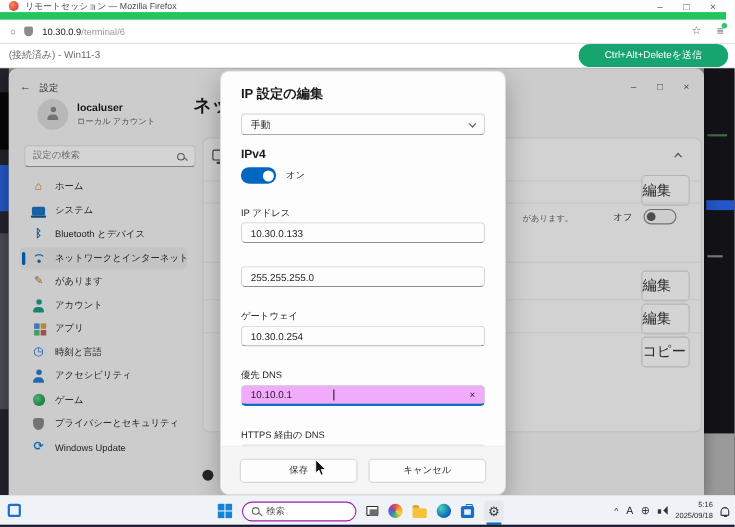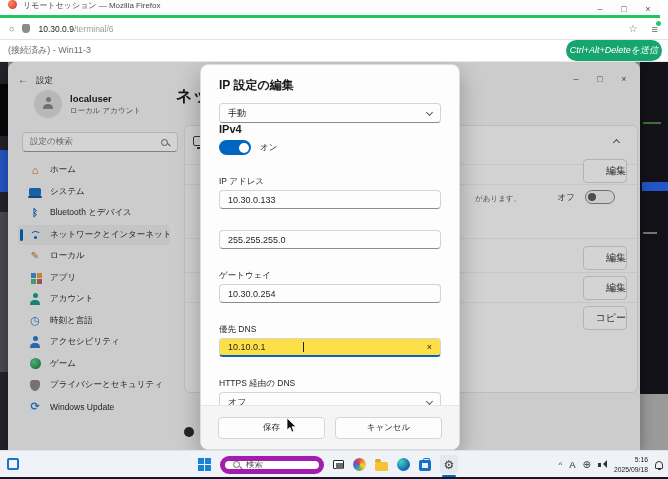--- a/index.html
+++ b/index.html
@@ -1,39 +1,39 @@
 <!DOCTYPE html>
 <html><head>
 <meta charset="utf-8">
 <style>
   * { margin:0; padding:0; box-sizing:border-box; }
   html,body { width:668px; height:479px; }
   body { font-family:"Liberation Sans","DejaVu Sans",sans-serif; background:#fff; position:relative; overflow:hidden; }
   .abs { position:absolute; }
 
   
-  .ff-titlebar { position:absolute; left:0; top:0; width:660px; height:18px; background:#fdfdfd; border-bottom:3px solid #22c55e; display:flex; }
+  .ff-titlebar { position:absolute; left:0; top:0; width:660px; height:18px; background:#fdfdfd; border-bottom:7px solid #22c55e; display:flex; align-items:center; }
   .favicon { width:9px; height:9px; border-radius:50%; background:radial-gradient(circle at 35% 35%, #ff8b5c, #c22f2f); margin:0 6px 0 8px; }
   .ff-title { font-size:8px; color:#4a4a4a; }
   .winbtns { margin-left:auto; display:flex; }
   .winbtn { width:24px; height:17px; display:flex; align-items:center; justify-content:center; font-size:9px; color:#555; }
   .ff-toolbar { position:absolute; left:0; top:18px; width:668px; height:22px; background:#ffffff; border-bottom:1px solid #e2e2e2; display:flex; align-items:center; }
   .tb-ic { font-size:9px; color:#6d6d6d; margin-left:9px; }
   .shieldic { width:8px; height:9px; background:#8b8b8b; border-radius:2px 2px 45% 45%; margin-left:8px; }
   .urltext { font-size:8.5px; color:#222; margin-left:8px; }
   .urlpath { color:#9a9a9a; }
   .ff-right { margin-left:auto; display:flex; align-items:center; }
   .star { font-size:10px; color:#6d6d6d; margin-right:14px; }
   .hamb { font-size:11px; color:#5a5a5a; margin-right:10px; position:relative; }
   .hamb::after { content:""; position:absolute; right:-3px; top:-2px; width:5px; height:5px; border-radius:50%; background:#2ac76f; }
 
   
   .session { position:absolute; left:0; top:40px; width:668px; height:22px; background:#fff; border-bottom:1px solid #e8e8e8; display:flex; align-items:center; }
   .session-status { font-size:9px; color:#6b6b6b; margin-left:8px; }
-  .cad-btn { margin-left:auto; margin-right:6px; background:#17a56f; color:#fff; font-size:9px; padding:4px 4px; border-radius:11px; border:none;font-style:italic; }
+  .cad-btn { margin-left:auto; margin-right:6px; background:#17a56f; color:#fff; font-size:9px; padding:4px 24px; border-radius:11px; border:none; }
 
   
   .desktop { position:absolute; left:0; top:62px; width:668px; height:388px; background:#8b8b8b; overflow:hidden; }
   .strip-left { position:absolute; left:0; top:0; width:8px; height:388px; background:#23232b; }
   .strip-left .b1 { position:absolute; left:0; top:22px; width:8px; height:52px; background:#070707; }
   .strip-left .b2 { position:absolute; left:0; top:88px; width:8px; height:42px; background:#2456c4; }
   .strip-left .b3 { position:absolute; left:0; top:150px; width:8px; height:160px; background:#4a4a55; }
   .strip-right { position:absolute; right:0; top:0; width:28px; height:388px; background:#121218; }
   .strip-right .r1 { position:absolute; left:2px; top:120px; width:26px; height:9px; background:#2356c7; }
   .strip-right .r2 { position:absolute; left:3px; top:60px; width:18px; height:2px; background:#3f6f3f; }
@@ -81,61 +81,61 @@
 
   
   .page-title { position:absolute; left:168px; top:24px; font-size:16px; font-weight:bold; color:#1a1a1a; }
   .card { position:absolute; left:176px; top:63px; width:454px; height:268px; background:#fbfbfb; border:1px solid #e3e3e3; border-radius:6px; }
   .card-divider { position:absolute; left:0; width:100%; height:1px; background:#ececec; }
   .ethic { position:absolute; left:8px; top:10px; width:13px; height:10px; border:1.3px solid #444; border-radius:2px; }
   .ethic::after { content:""; position:absolute; left:3px; bottom:-4px; width:5px; height:2.5px; background:#444; }
   .chev { display:inline-block; width:5px; height:5px; border-right:1.3px solid #5a5a5a; border-bottom:1.3px solid #5a5a5a; }
   .chev.down { transform:rotate(45deg); }
   .chev.up { transform:rotate(-135deg); }
-  .card-btn { position:absolute; background:#fdfdfd; border:1px solid #d6d6d6; border-radius:4px; font-size:10px; color:#333; padding:4px 0; width:44px; text-align:right; }
+  .card-btn { position:absolute; background:#fdfdfd; border:1px solid #d6d6d6; border-radius:4px; font-size:13px; color:#333; padding:4px 0; width:44px; text-align:left; }
   .note-frag { position:absolute; font-size:7.5px; color:#5f5f5f; }
   .toggle-off { position:absolute; width:30px; height:14px; border:1px solid #858585; border-radius:8px; background:#f5f5f5; }
   .toggle-off::after { content:""; position:absolute; left:2px; top:2px; width:8px; height:8px; border-radius:50%; background:#5c5c5c; }
   .off-label { position:absolute; font-size:8.5px; color:#333; }
   .help-row { position:absolute; left:176px; top:364px; display:flex; align-items:center; }
   .helpic { width:10px; height:10px; border-radius:50%; background:#2d2d2d; margin-right:6px; }
   .help-label { font-size:8.5px; color:#3a5a8a; }
   .dim { position:absolute; inset:0; background:rgba(0,0,0,0.16); border-radius:8px 8px 0 0; }
 
   
   .dialog { position:absolute; left:200px; top:2px; width:260px; height:386px; background:#fdfdfd; border:1px solid #dcdcdc; border-radius:8px; box-shadow:0 8px 24px rgba(0,0,0,.28); z-index:6; }
   .dlg-body { position:absolute; left:0; top:0; width:100%; padding:12px 18px 0; }
   .dlg-title { font-size:12px; font-weight:bold; color:#1a1a1a; margin-bottom:9px; }
-  .dd { height:20px; background:#fdfdfd; border:1px solid #d4d4d4; border-bottom-color:#8c8c8c; border-radius:4px; display:flex; align-items:center; padding:0 8px; }
+  .dd { height:20px; background:#fdfdfd; border:1px solid #d4d4d4; border-bottom-color:#8c8c8c; border-radius:4px; display:flex; align-items:center; padding:0 8px; margin-bottom:12px; }
   .dd span { font-size:9px; color:#1f1f1f; }
   .dd .chev { margin-left:auto; margin-bottom:2px; }
   .ipv4-h { font-size:11px; font-weight:bold; color:#1a1a1a; margin-bottom:5px; }
   .tgl-row { display:flex; align-items:center; margin-bottom:9px; }
   .toggle-on { position:relative; width:32px; height:15px; border-radius:8px; background:#0067c0; }
   .toggle-on::after { content:""; position:absolute; right:2.5px; top:2.5px; width:10px; height:10px; border-radius:50%; background:#fff; }
   .tgl-label { font-size:8.5px; color:#1f1f1f; margin-left:9px; }
   .fgroup { margin-bottom:9px;margin-top:21px; }
   .flabel { font-size:8.5px; color:#1f1f1f; margin-bottom:2px; }
   .finput { height:19px; background:#fdfdfd; border:1px solid #d4d4d4; border-bottom-color:#8c8c8c; border-radius:4px; display:flex; align-items:center; padding:0 8px; }
   .finput span { font-size:9px; color:#1f1f1f; }
-  .finput.focus { border-color:#d4d4d4; border-bottom:2px solid #0067c0; background:#fde047;gap:36px; }
+  .finput.focus { border-color:#d4d4d4; border-bottom:2px solid #0067c0; background:#f0abfc;gap:36px; }
   .caret { display:inline-block; width:1px; height:10px; background:#222; margin-left:1px; }
   .clear-x { margin-left:auto; font-size:9px; color:#5f5f5f; }
   .alt-label { font-size:8.5px; font-weight:bold; color:#1f1f1f; margin-top:3px; }
   .dlg-footer { position:absolute; left:0; bottom:0; width:100%; height:44px; background:#f5f5f5; border-top:1px solid #e6e6e6; border-radius:0 0 8px 8px; display:flex; align-items:center; justify-content:center; gap:10px; }
   .dlg-btn { width:107px; height:22px; background:#fdfdfd; border:1px solid #d6d6d6; border-radius:4px; font-size:8.5px; color:#2b2b2b; }
 
   .cursor { position:absolute; z-index:9; }
 
   
   .taskbar { position:absolute; left:0; top:450px; width:668px; height:27px; background:#eff3f8; border-top:1px solid #e0e4e9; }
   .widget-left { position:absolute; left:7px; top:7px; width:12px; height:12px; border:2px solid #1a6fd4; border-radius:2px; }
   .tb-center { position:absolute; left:198px; top:4px; display:flex; align-items:center; gap:9px; height:19px; }
   .startic { width:6px; height:6px; background:#1584d8; box-shadow:7px 0 #1584d8, 0 7px #1584d8, 7px 7px #1584d8; margin:0 7px 7px 0; }
-  .tb-search { width:104px; height:18px; background:#fff; border:5px solid #a21caf; border-radius:9px; display:flex; align-items:center; padding:0 8px; }
+  .tb-search { width:104px; height:18px; background:#fff; border:1px solid #a21caf; border-radius:9px; display:flex; align-items:center; padding:0 8px; }
   .tb-search .glass { margin:0 6px 0 0; }
   .tb-search span { font-size:8.5px; color:#555; }
   .taskview { position:relative; width:11px; height:9px; border:1.4px solid #2b2b2b; border-radius:1px; background:#fff; }
   .taskview::after { content:""; position:absolute; left:2px; top:2px; width:7px; height:6px; background:#6b6b6b; }
   .pinwheel { width:13px; height:13px; border-radius:50%; background:conic-gradient(#e25241,#f2a33c,#f5d442,#58b65c,#3a7bd5,#8e44ad,#e25241); }
   .folder { position:relative; width:13px; height:9px; background:#f6c23a; border-radius:1.5px; margin-top:3px; }
   .folder::before { content:""; position:absolute; left:0; top:-2.5px; width:6px; height:3px; background:#e0a92c; border-radius:1.5px 1.5px 0 0; }
   .edgeic { width:13px; height:13px; border-radius:50%; background:radial-gradient(circle at 30% 30%, #49d2b5, #0b63b8 70%); }
   .storeic { position:relative; width:12px; height:11px; background:#1670c8; border-radius:2px; margin-top:2px; }
   .storeic::before { content:""; position:absolute; left:3.5px; top:-2.5px; width:5px; height:3px; border:1.2px solid #1670c8; border-bottom:none; border-radius:2px 2px 0 0; }
@@ -240,33 +240,33 @@
       <div class="nav-item sel">
           <span class="nav-ic">
             <span class="wifi"></span>
           </span>
           <span class="nav-label">ネットワークとインターネット</span>
         </div>
       <div class="nav-item">
           <span class="nav-ic">
             <span class="g-pen">✎</span>
           </span>
-          <span class="nav-label">ローカル</span>
+          <span class="nav-label">があります</span>
+        </div>
+      <div class="nav-item">
+          <span class="nav-ic">
+            <span class="person" style="color:#1c9e8a"></span>
+          </span>
+          <span class="nav-label">アカウント</span>
         </div>
       <div class="nav-item">
           <span class="nav-ic">
             <span class="appsic"></span>
           </span>
           <span class="nav-label">アプリ</span>
-        </div>
-      <div class="nav-item">
-          <span class="nav-ic">
-            <span class="person" style="color:#1c9e8a"></span>
-          </span>
-          <span class="nav-label">アカウント</span>
         </div>
       <div class="nav-item">
           <span class="nav-ic">
             <span class="g-clock">◷</span>
           </span>
           <span class="nav-label">時刻と言語</span>
         </div>
       <div class="nav-item">
           <span class="nav-ic">
             <span class="person" style="color:#2b7cd3"></span>

